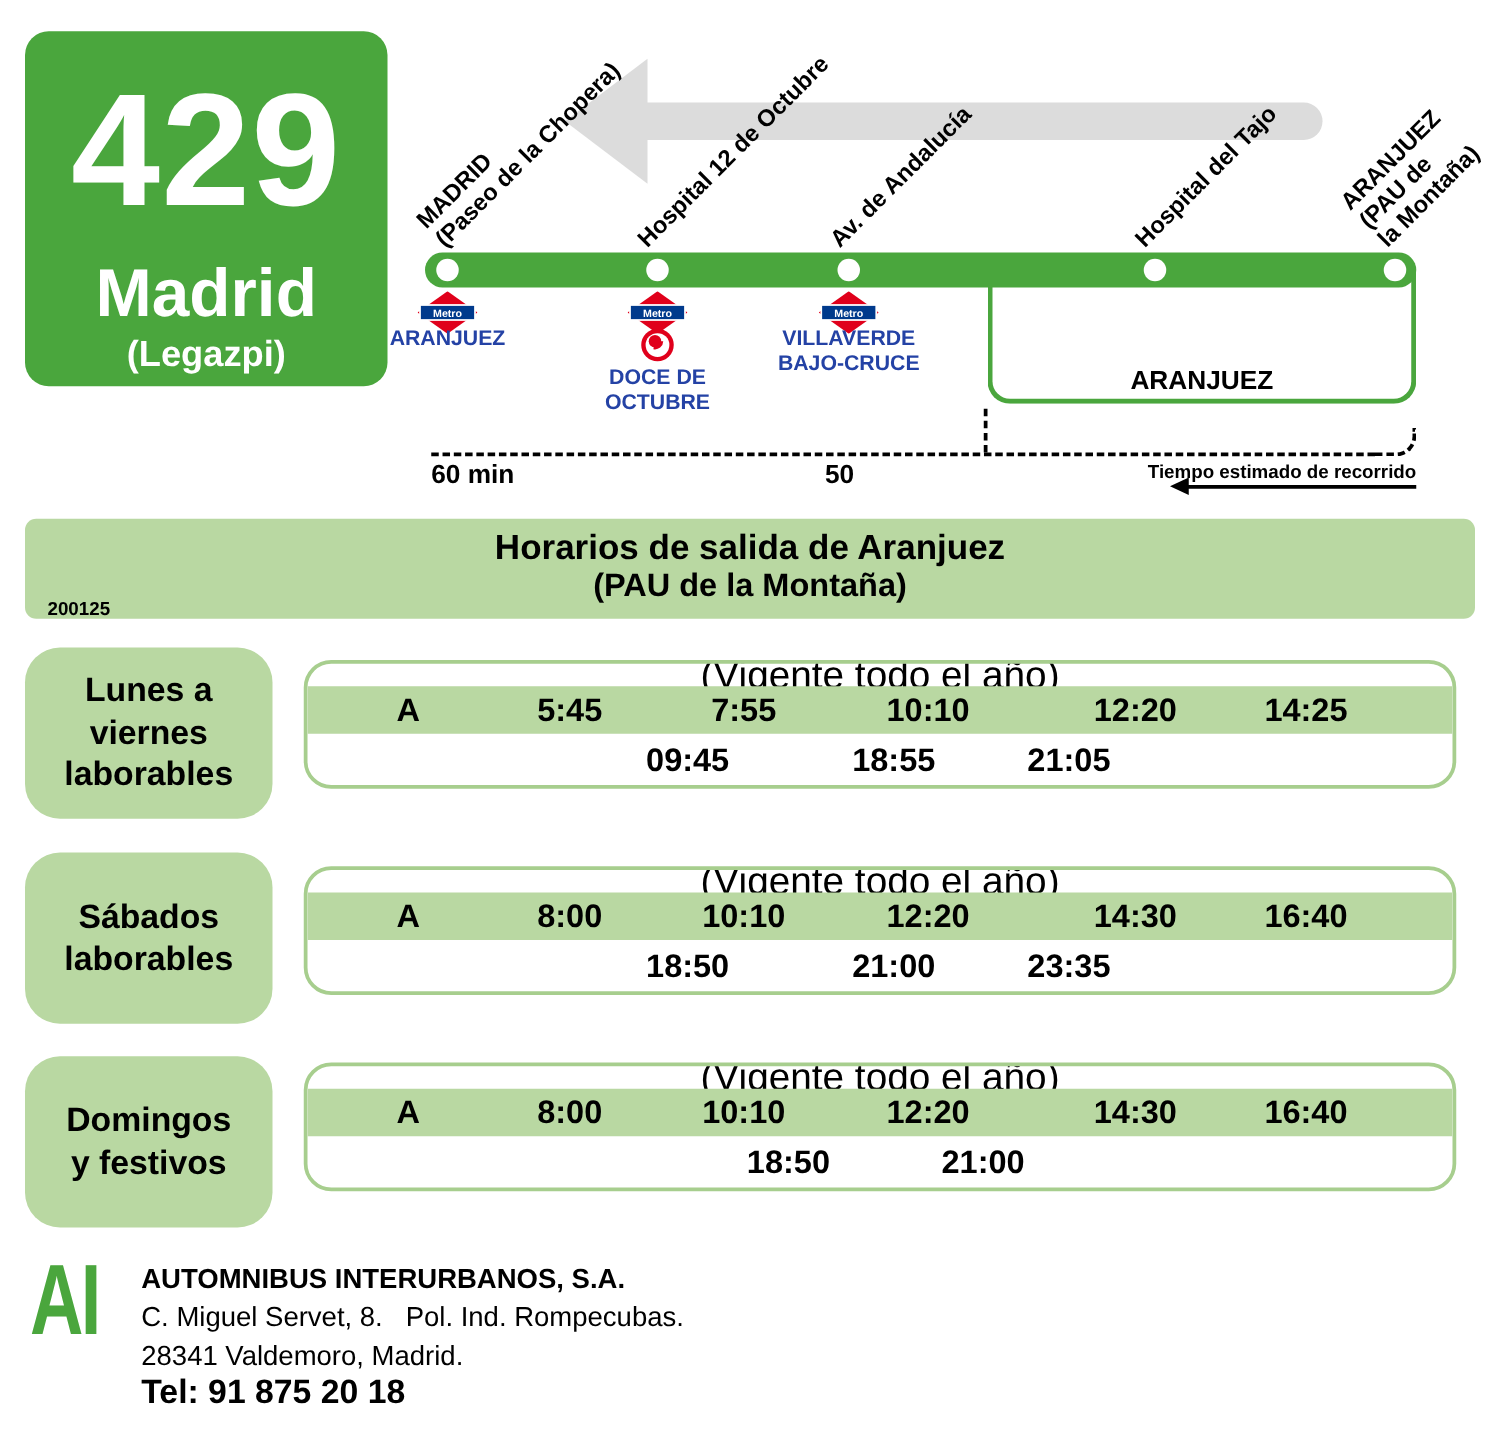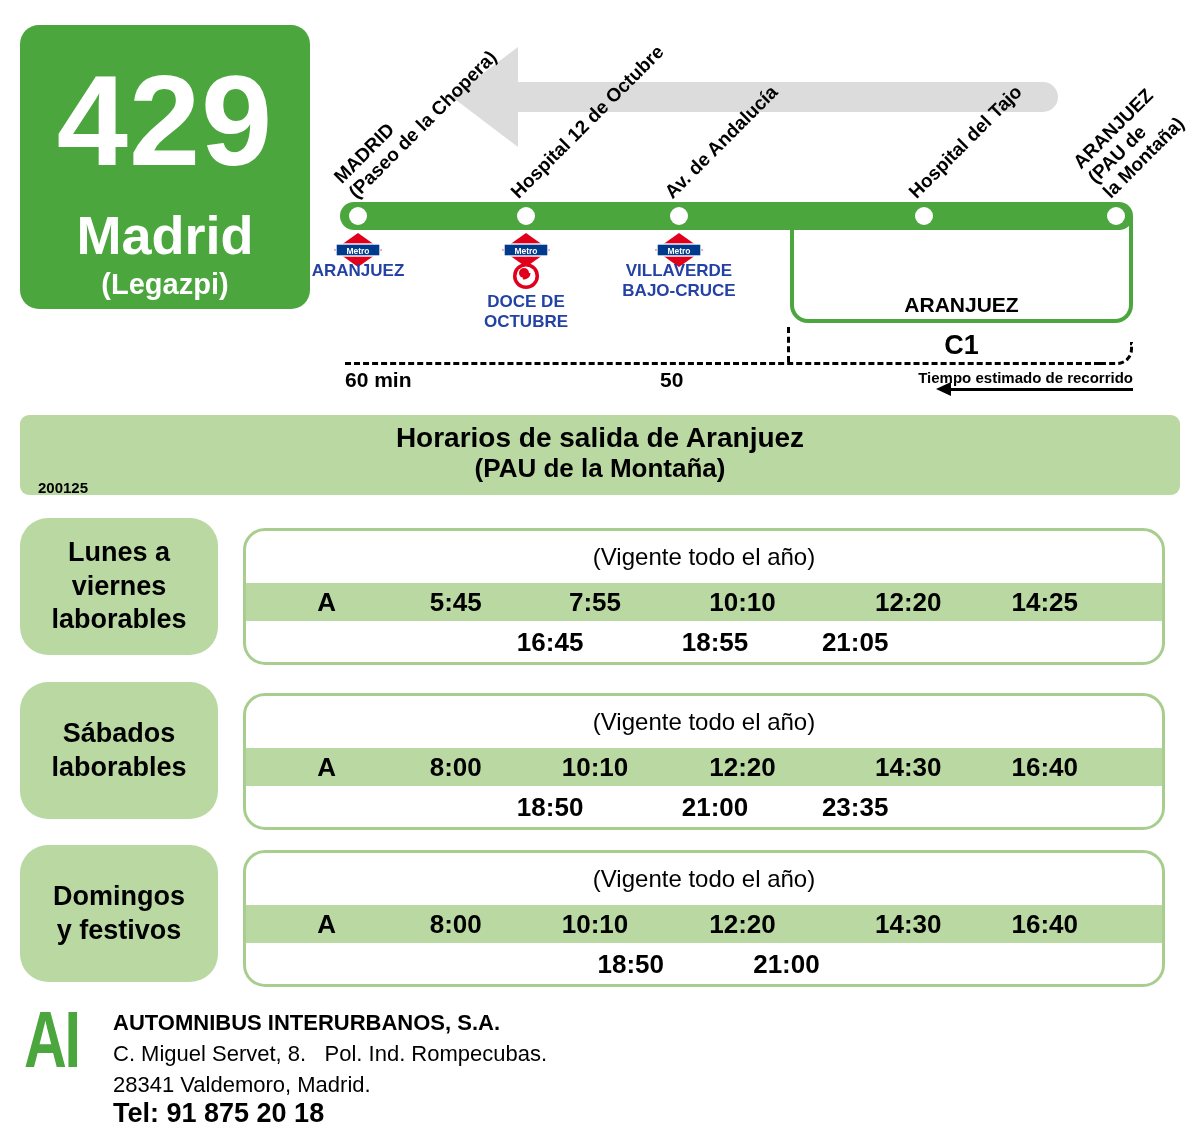--- a/index.html
+++ b/index.html
@@ -70,22 +70,22 @@
   .banner-title .l2{font-size:26px;}
 
   
   .day-label{position:absolute;left:20px;width:198px;height:137px;background:#B9D8A2;
               border-radius:28px;display:flex;align-items:center;justify-content:center;
               text-align:center;font-weight:bold;font-size:27px;line-height:1.25;}
   .dl1{top:518px;} .dl2{top:682px;} .dl3{top:845px;}
   .sched-table{position:absolute;left:243px;width:922px;border:3px solid #A7CE8E;
               border-radius:22px;background:#fff;box-sizing:border-box;overflow:hidden;}
   .st1{top:528px;} .st2{top:693px;} .st3{top:850px;}
-  .validity-row{height:52px;display:flex;align-items:center;justify-content:center;
-              font-size:24px;}
+  .validity-row{height:18px;display:flex;align-items:center;justify-content:center;
+              font-size:31px;}
   .times-row{position:relative;height:38px;}
   .row-green{background:#B9D8A2;}
   .row-white{height:41px;}
   .cell{position:absolute;top:50%;transform:translate(-50%,-50%);
               font-weight:bold;font-size:26px;white-space:nowrap;}
   .r1c0{left:8.8%;} .r1c1{left:22.9%;} .r1c2{left:38.1%;} .r1c3{left:54.2%;}
   .r1c4{left:72.3%;} .r1c5{left:87.2%;}
   .x0{left:33.2%;} .x1{left:51.2%;} .x2{left:66.5%;}
   .w0{left:42.0%;} .w1{left:59.0%;}
 
@@ -168,21 +168,20 @@
   <div class="station-name sn2">
     <div>DOCE DE</div>
     <div>OCTUBRE</div>
   </div>
   <div class="station-name sn3">
     <div>VILLAVERDE</div>
     <div>BAJO-CRUCE</div>
   </div>
 
   <div class="bracket-label">ARANJUEZ</div>
-  <div class="cercanias">C1</div>
 
   <div class="dash-h"></div>
   <div class="dash-v-left"></div>
   <div class="dash-corner"></div>
   <div class="time-left">60 min</div>
   <div class="time-mid">50</div>
   <div class="estimate">Tiempo estimado de recorrido</div>
   <div class="est-line"></div>
   <div class="est-head"></div>
 
@@ -205,21 +204,21 @@
     <div class="validity-row">(Vigente todo el año)</div>
     <div class="times-row row-green">
       <span class="cell r1c0">A</span>
       <span class="cell r1c1">5:45</span>
       <span class="cell r1c2">7:55</span>
       <span class="cell r1c3">10:10</span>
       <span class="cell r1c4">12:20</span>
       <span class="cell r1c5">14:25</span>
     </div>
     <div class="times-row row-white">
-      <span class="cell x0">16:45</span>
+      <span class="cell x0">09:45</span>
       <span class="cell x1">18:55</span>
       <span class="cell x2">21:05</span>
     </div>
   </div>
 
   <div class="day-label dl2">
     <div>
       <div>Sábados</div>
       <div>laborables</div>
     </div>

